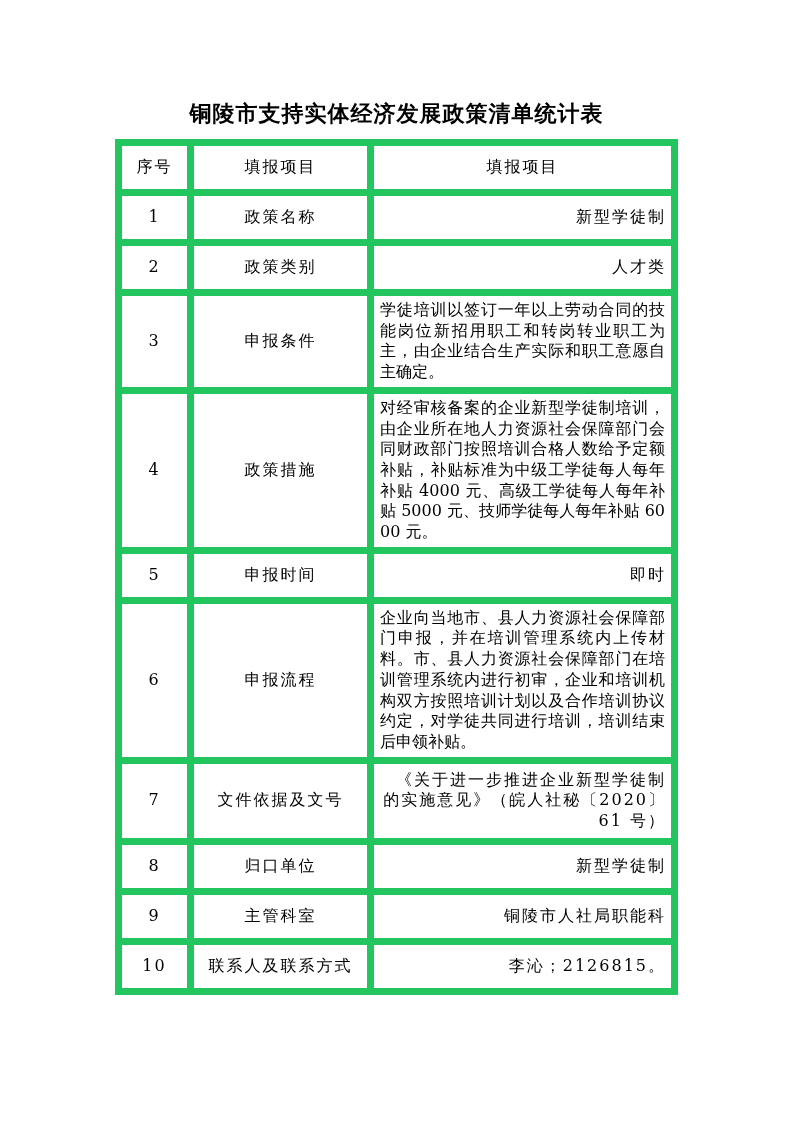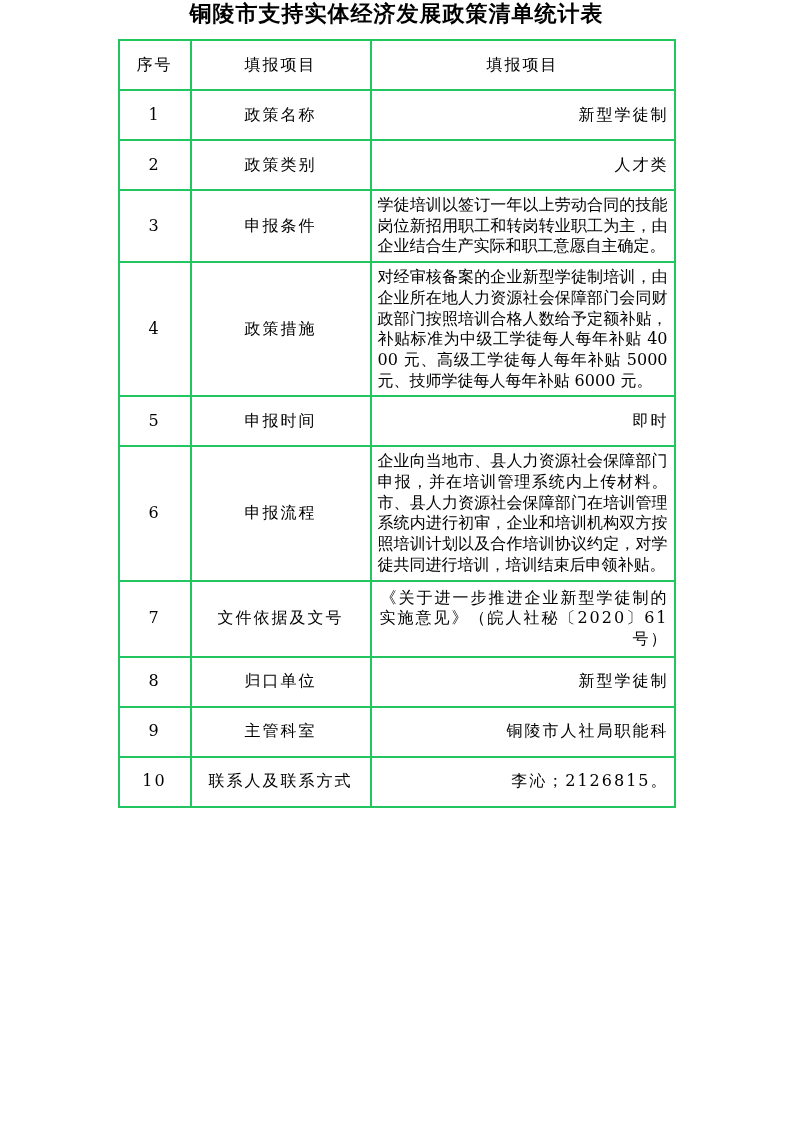--- a/index.html
+++ b/index.html
@@ -8,20 +8,21 @@
     padding: 0;
     background: #ffffff;
     font-family: "DejaVu Serif", "Liberation Serif", serif;
     color: #000000;
   }
   .page {
     width: 793px;
     height: 1122px;
     margin: 0 auto;
     background: #ffffff;
+    padding-top: 100px;
     overflow: hidden;
   }
   .doc-title {
     width: 556px;
     margin: 0 auto 13px auto;
     text-align: center;
     font-size: 22px;
     font-weight: bold;
     letter-spacing: 1px;
     line-height: 26px;
@@ -31,21 +32,21 @@
     width: 556px;
     margin: 0 auto;
     border-collapse: collapse;
     table-layout: fixed;
   }
   .policy-table col.c-no   { width: 72px; }
   .policy-table col.c-item { width: 180px; }
   .policy-table col.c-body { width: 304px; }
   .policy-table th,
   .policy-table td {
-    border: 2px solid #22c55e;
+    border: 7px solid #22c55e;
     font-size: 16px;
     font-weight: normal;
     line-height: 20.7px;
     vertical-align: middle;
     text-align: center;
     padding: 6px 5px;
     height: 50px;
     letter-spacing: 2px;
     word-break: break-all;
   }

